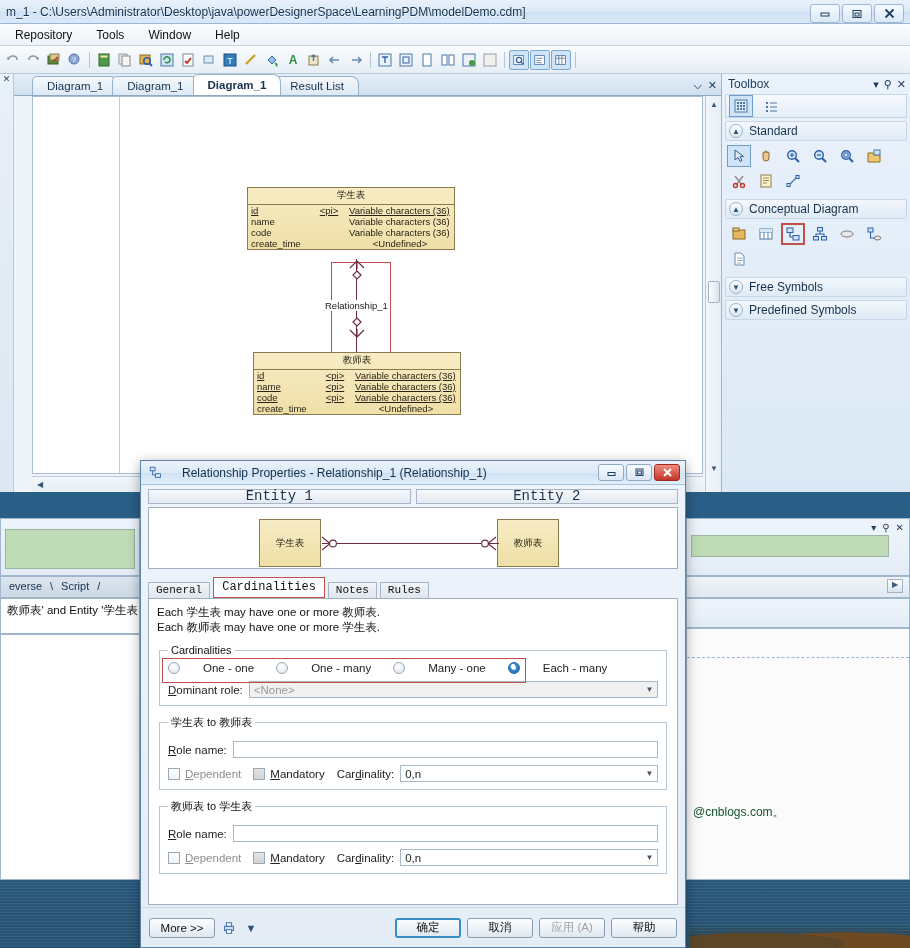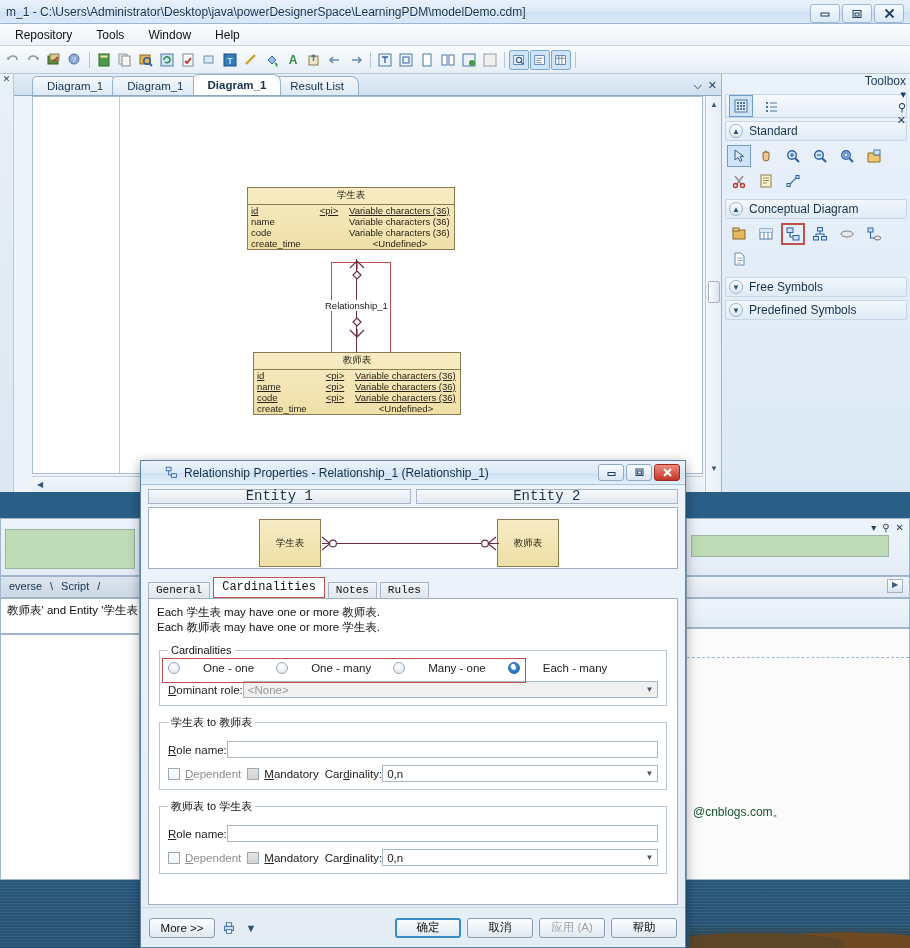--- a/index.html
+++ b/index.html
@@ -140,22 +140,22 @@
   .vscroll .arr { position:absolute; left:0; width:16px; height:16px; display:flex;align-items:center;justify-content:center;font-size:8px;color:#3a5a78;}
   .hscroll {
     position:absolute; left:18px; right:18px; bottom:0; height:16px;
     background:linear-gradient(180deg,#f2f6fa,#e7eef6); border-top:1px solid #b9cadb;
     display:flex; align-items:center;
   }
   .hscroll .arr{width:16px;text-align:center;font-size:8px;color:#3a5a78;}
 
   
   .toolbox { width:188px; background:linear-gradient(180deg,#eaf2fb,#dbe8f5); }
-  .tbx-head { height:20px; display:flex; align-items:flex-end; padding:0 4px 0 6px;
-    font-size:12px; color:#1b3b5c;flex-direction:column; }
+  .tbx-head { height:20px; display:flex; align-items:center; padding:0 4px 0 6px;
+    font-size:12px; color:#1b3b5c; }
   .tbx-head .sp { flex:1; }
   .tbx-head .ic { margin-left:5px; font-size:11px;}
   .tbx-row1 {
     height:24px; background:linear-gradient(180deg,#f6fafe,#e4edf7);
     border:1px solid #c2d3e4; margin:0 3px; display:flex; align-items:center; gap:6px; padding-left:3px;
   }
   .grp-head {
     height:20px; margin:3px 3px 0; display:flex; align-items:center; gap:6px;
     background:linear-gradient(180deg,#f2f7fc,#dfeaf5);
     border:1px solid #c6d6e6; border-radius:2px; padding-left:3px;
@@ -186,21 +186,21 @@
   .watermark { position:absolute; font-size:12px; color:#14532d; }
 
   
   #dialog {
     position:absolute; left:140px; top:460px; width:546px; height:488px;
     background:linear-gradient(180deg,#eef4fb,#e4ecf6);
     border:1px solid #5d83a8;
     box-shadow:0 3px 12px rgba(0,0,0,.35);
   }
   .dlg-title {
-    height:24px; display:flex; align-items:center; gap:6px; padding-left:24px;
+    height:24px; display:flex; align-items:center; gap:20px; padding-left:8px;
     background:linear-gradient(180deg,#eaf3fc 0%, #dce9f7 50%, #cfe1f3 51%, #e2eefb 100%);
     border-bottom:1px solid #a9c2da;
     position:relative;
   }
   .dlg-title .t { font-size:12px; color:#12304c; }
   .dlg-caps { position:absolute; right:5px; top:3px; display:flex; gap:2px;}
   .dcap { width:26px;height:17px;border:1px solid #8faac4;border-radius:3px;
     background:linear-gradient(180deg,#f7fbff,#dae7f4);
     display:flex;align-items:center;justify-content:center;font-size:9px;color:#21405e;}
   .dcap.close { background:linear-gradient(180deg,#f08b7d,#c2352a); border-color:#9d2a22; color:#fff;}
@@ -242,21 +242,21 @@
   .redbox { position:absolute; border:1px solid #c0504d; pointer-events:none; }
 
   .radios { display:flex; gap:22px; align-items:center; margin:2px 0 0;}
   .rad { display:flex; align-items:center; gap:23px; font-size:11.5px; color:#222;}
   .rdot { width:12px;height:12px;border-radius:50%;
     background:radial-gradient(circle at 40% 35%,#ffffff,#dbe3eb);
     border:1px solid #9aa9b8; display:inline-block; position:relative;}
   .rdot.on { background:radial-gradient(circle at 40% 35%,#ffffff 0 25%,#3f8fd0 30%,#1d5f9e 100%); border-color:#2a6ea8;}
   .rdot.on::after { content:""; position:absolute; left:3px; top:3px; width:4px;height:4px;border-radius:50%;background:#fff;}
 
-  .row { display:flex; align-items:center; margin-top:7px; font-size:11.5px; color:#222;}
+  .row { display:flex; align-items:center; gap:6px; margin-top:7px; font-size:11.5px; color:#222;}
   .lbl { white-space:nowrap; }
   .inp {
     flex:1; height:17px; background:#fff; border:1px solid #a9b7c5;
     font-size:11.5px; padding:0 4px; line-height:15px; color:#222;
   }
   .combo { flex:1; height:17px; border:1px solid #a9b7c5; background:#fff;
     display:flex; align-items:center; justify-content:space-between; padding:0 0 0 4px; font-size:11.5px;}
   .combo.disabled { background:#f0f0f0; color:#9a9a9a;}
   .combo .arrow { width:15px; height:15px; display:flex;align-items:center;justify-content:center;
     font-size:8px; color:#40556a; }

